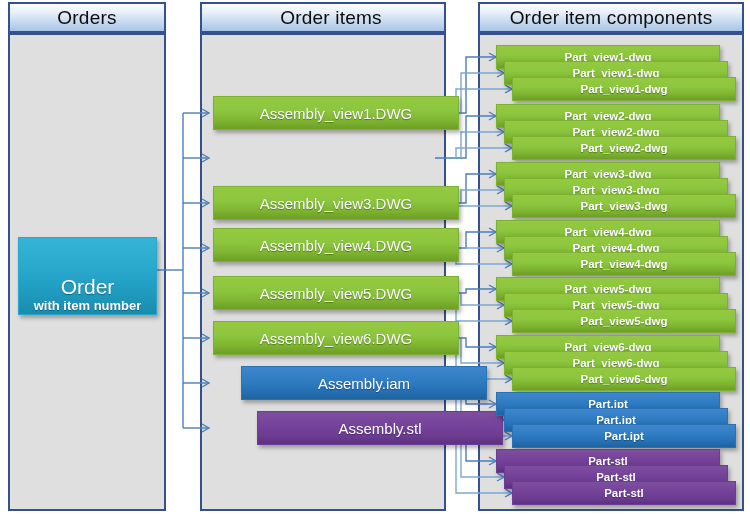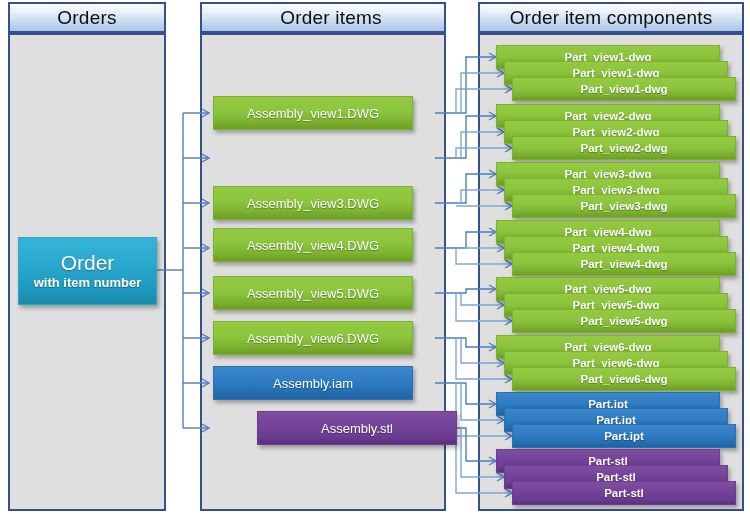--- a/index.html
+++ b/index.html
@@ -55,26 +55,26 @@
   .purple{
     background:linear-gradient(to bottom,#7E4E9E 0%,#74429A 45%,#6B3C90 75%,#5D3180 100%);
     border:1px solid #6C3E93;
   }
   .cyan{
     background:linear-gradient(to bottom,#35B4D6 0%,#2BAACF 35%,#1F9CC0 70%,#1A8CAE 100%);
     border:1px solid #2BA6CB;
   }
 
   .assembly{
-    left:213px;width:200px;height:34px;
-    font-size:13px;
+    left:213px;width:246px;height:34px;
+    font-size:15px;
   }
   .order-node{
-    left:18px;top:237px;width:139px;height:68px;
-    flex-direction:column;justify-content:center;line-height:1.12;
+    left:18px;top:237px;width:139px;height:78px;
+    flex-direction:column;justify-content:flex-end;line-height:1.12;
   }
   .order-title{font-size:21px;display:block;}
   .order-sub{font-size:13px;font-weight:bold;display:block;margin-top:1px;}
 
   .part{
     width:224px;height:24px;
     font-size:11.5px;font-weight:bold;
   }
 
   
@@ -196,21 +196,21 @@
     </div>
   <div class="node green assembly" style="top:228px;align-items:center;">
       <span>Assembly_view4.DWG</span>
     </div>
   <div class="node green assembly" style="top:276px;">
       <span>Assembly_view5.DWG</span>
     </div>
   <div class="node green assembly" style="top:321px;">
       <span>Assembly_view6.DWG</span>
     </div>
-  <div class="node blue assembly" style="top:366px;">
+  <div class="node blue assembly" style="top:366px;margin-left:28px;">
       <span>Assembly.iam</span>
     </div>
   <div class="node purple assembly" style="top:411px;margin-left:44px;">
       <span>Assembly.stl</span>
     </div>
 
   <div class="node green part" style="left:496px;top:45px;">
       <span>Part_view1-dwg</span>
     </div>
   <div class="node green part" style="left:504px;top:61px;">

